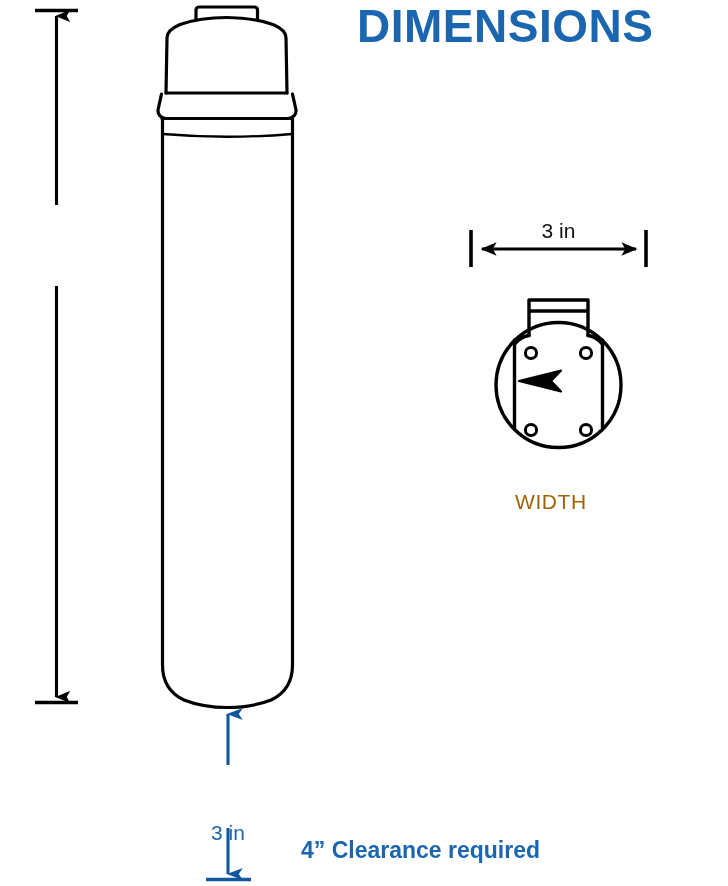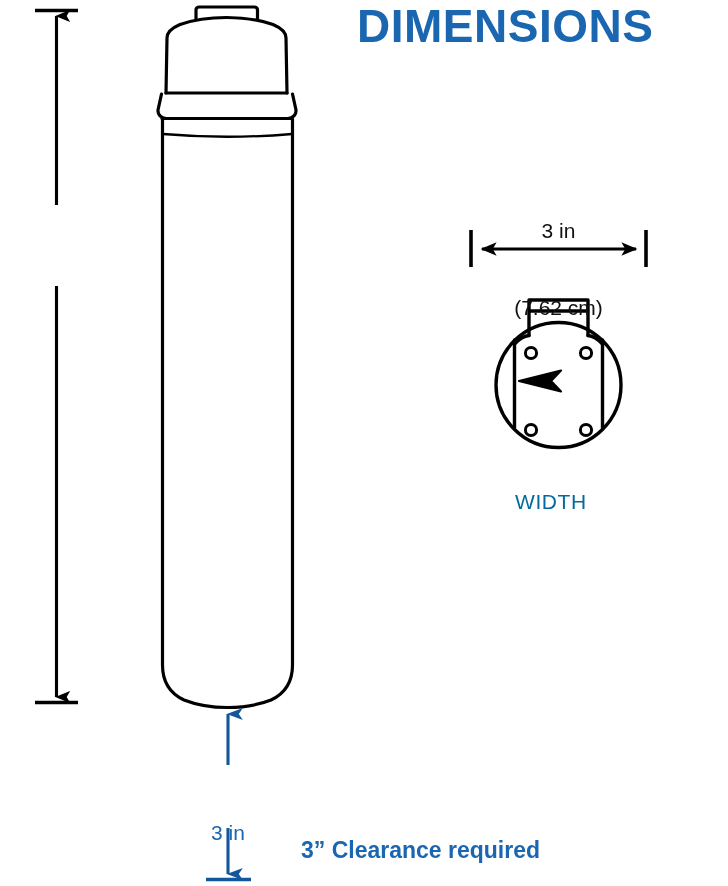--- a/index.html
+++ b/index.html
@@ -144,28 +144,27 @@
       <line x1="218" y1="828" x2="218" y2="874" stroke-width="3.1" marker-end="url(#arrow-down-blue)"></line>
       <line x1="196" y1="879.5" x2="241" y2="879.5" stroke-width="3.6"></line>
     </g>
   </svg>
 
   <div class="txt title" style="left:347px; top:-2px; color:#1b66b0;">DIMENSIONS</div>
 
 
   <div class="txt dim-label" style="left:471px; top:167px; width:155px; color:#111111;">
     <div>3 in</div>
-    <div>(7.62 cm)</div>
   </div>
 
-  <div class="txt width-label" style="left:505px; top:489px; color:#0369a1;">WIDTH</div>
+  <div class="txt width-label" style="left:505px; top:489px; color:#a16207;">WIDTH</div>
 
   <div class="txt dim-label-blue" style="left:151px; top:769px; width:134px; color:#1b66b0;">
     <div>3 in</div>
     
   </div>
 
   <div class="txt clearance-note" style="left:291px; top:769px; color:#1b66b0;">
-    <div>3” Clearance required</div>
+    <div>4” Clearance required</div>
     
   </div>
 
 </div>
 
 </body></html>

